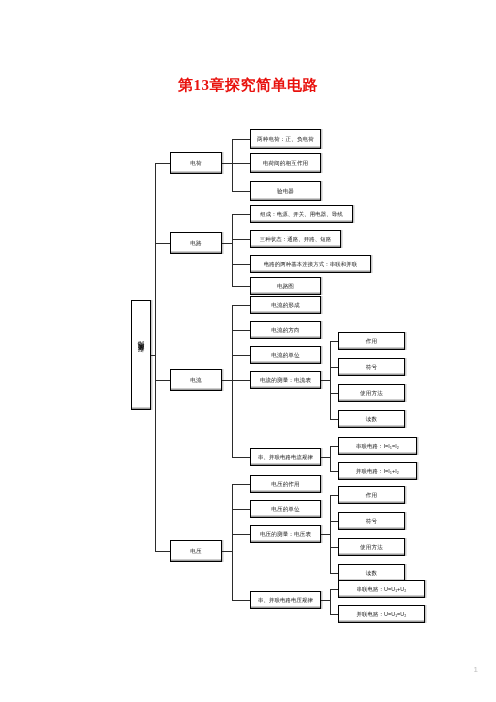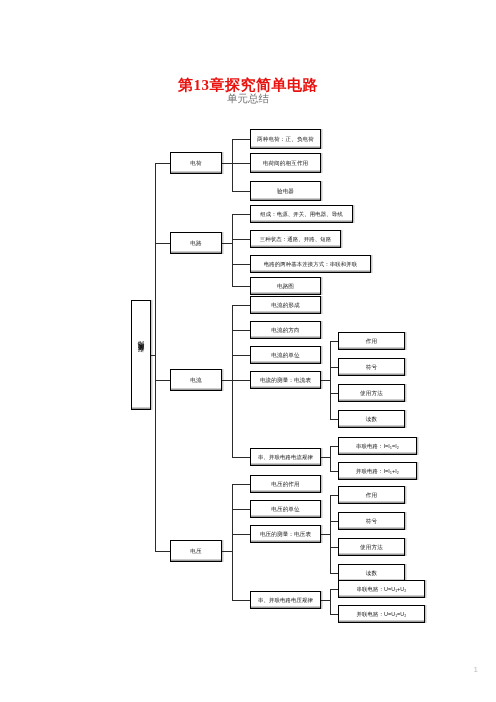--- a/index.html
+++ b/index.html
@@ -77,21 +77,20 @@
   .ln{position:absolute;background:#2b2b2b;}
   .ln.h{height:1px;}
   .ln.v{width:1px;}
 </style>
 </head>
 <body>
 
 <div class="page">
 
   <div class="title">第13章探究简单电路</div>
-  <div class="subtitle">单元总结</div>
 
   <div class="root" style="left:131px;top:300px;width:20px;height:110px;">
     <span>探究简单电路</span>
   </div>
 
   <div class="ln h" style="left:151px;top:355px;width:5px;"></div>
 
   <div class="ln v" style="left:155px;top:163px;height:388px;"></div>
 
   <div class="ln h" style="left:155px;top:163px;width:15px;"></div>

